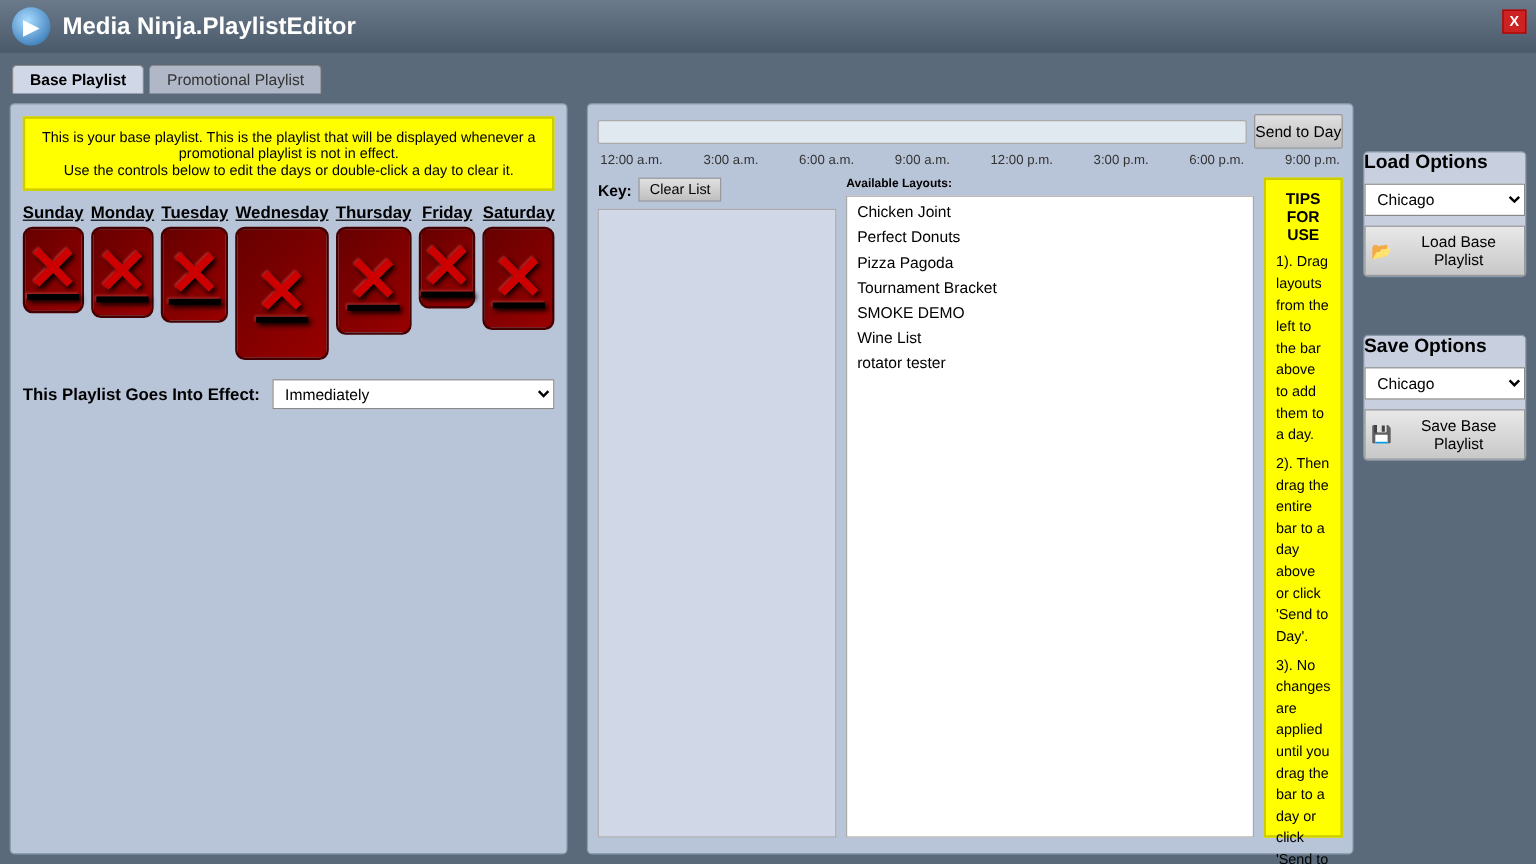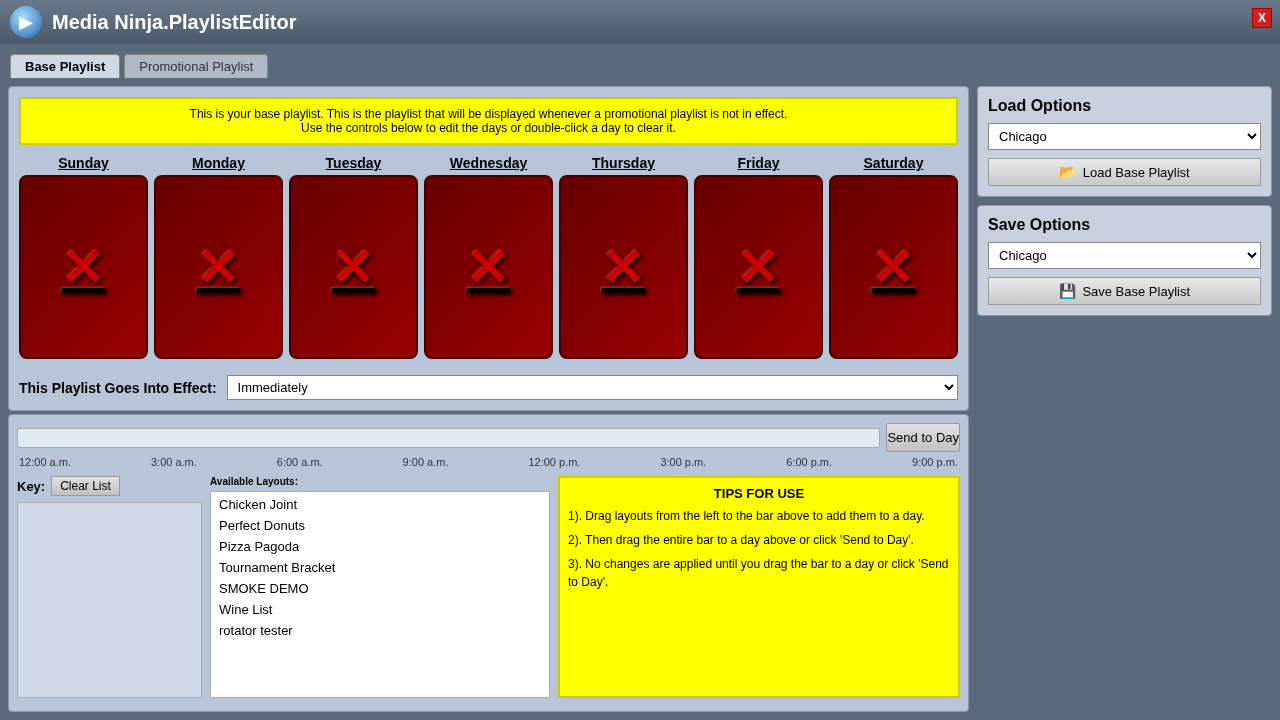--- a/index.html
+++ b/index.html
@@ -88,22 +88,22 @@
       display: flex;
       padding: 8px;
       gap: 8px;
       height: calc(720px - 44px - 34px);
     }
 
     
     #left-panel {
       flex: 1;
       display: flex;
-      flex-direction: column;
-      gap: 3px;
+      flex-direction: row;
+      gap: 16px;
     }
 
     
     #calendar-section {
       background: #b8c4d8;
       border: 1px solid #8899aa;
       border-radius: 4px;
       padding: 10px;
     }
     #notice-box {
@@ -206,21 +206,21 @@
       color: #333;
       margin-bottom: 8px;
       padding: 0 2px;
     }
     #bottom-content {
       display: flex;
       gap: 8px;
       height: calc(100% - 58px);
     }
     #key-panel {
-      width: 185px;
+      width: 199px;
       display: flex;
       flex-direction: column;
       gap: 6px;
     }
     #key-header {
       display: flex;
       align-items: center;
       gap: 6px;
     }
     #key-label {
@@ -282,21 +282,22 @@
     #right-panel {
       width: 295px;
       display: flex;
       flex-direction: column;
       gap: 8px;
     }
     .options-box {
       background: #c8d0e0;
       border: 1px solid #8899aa;
       border-radius: 4px;
-      padding: 10px;
+      padding: 0;
+      margin-top: 40px;
     }
     .options-title {
       font-size: 16px;
       font-weight: bold;
       margin-bottom: 8px;
     }
     .options-select {
       width: 100%;
       padding: 4px 6px;
       border: 1px solid #888;

